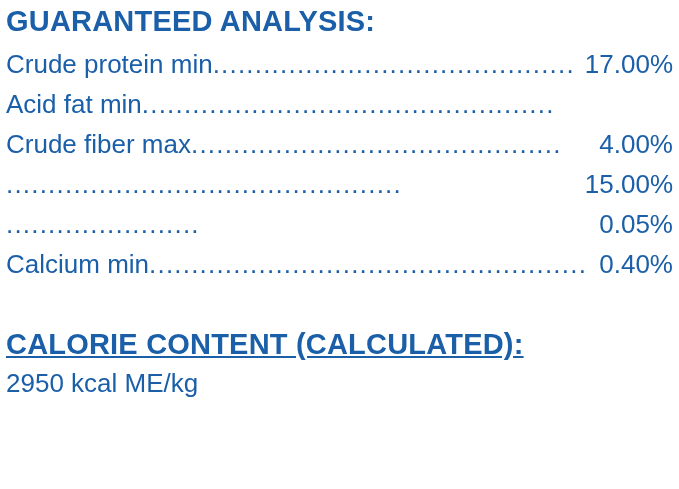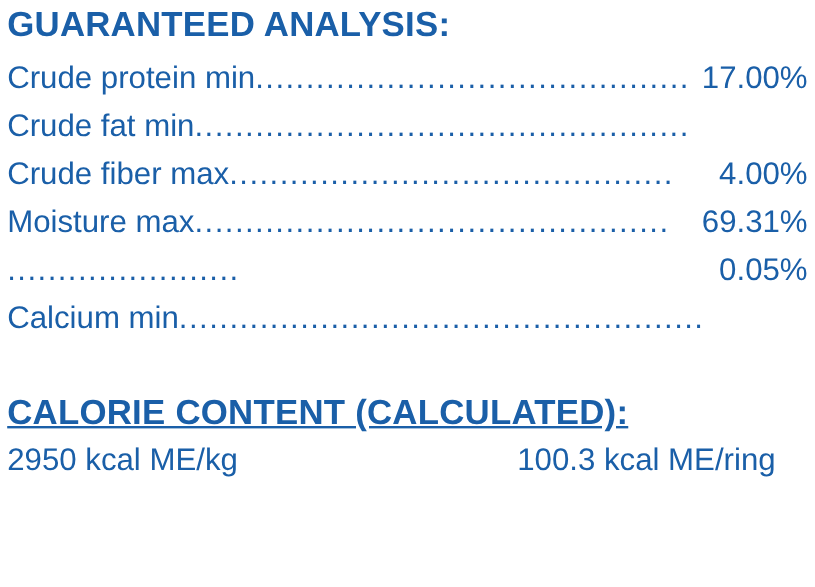--- a/index.html
+++ b/index.html
@@ -93,45 +93,44 @@
 
   <h1 class="section-title">GUARANTEED ANALYSIS:</h1>
 
   <ul class="analysis-list">
     <li class="analysis-row">
       <span class="nutrient-name">Crude protein min</span>
       <span class="dot-leader">...........................................</span>
       <span class="nutrient-value">17.00%</span>
     </li>
     <li class="analysis-row">
-      <span class="nutrient-name">Crude fat min</span>
+      <span class="nutrient-name">Acid fat min</span>
       <span class="dot-leader">.................................................</span>
     </li>
     <li class="analysis-row">
       <span class="nutrient-name">Crude fiber max</span>
       <span class="dot-leader">............................................</span>
       <span class="nutrient-value">4.00%</span>
     </li>
     <li class="analysis-row">
-      <span class="nutrient-name">Moisture max</span>
       <span class="dot-leader">...............................................</span>
-      <span class="nutrient-value">69.31%</span>
+      <span class="nutrient-value">15.00%</span>
     </li>
     <li class="analysis-row">
       <span class="dot-leader">.......................</span>
       <span class="nutrient-value">0.05%</span>
     </li>
     <li class="analysis-row">
       <span class="nutrient-name">Calcium min</span>
       <span class="dot-leader">....................................................</span>
+      <span class="nutrient-value">0.40%</span>
     </li>
   </ul>
 
   <div class="spacer"></div>
 
   <h2 class="calorie-title">CALORIE CONTENT (CALCULATED):</h2>
 
   <div class="calorie-values">
     <span class="calorie-kg">2950 kcal ME/kg</span>
-    <span class="calorie-unit">100.3 kcal ME/ring</span>
   </div>
 
 </div>
 
 </body></html>

